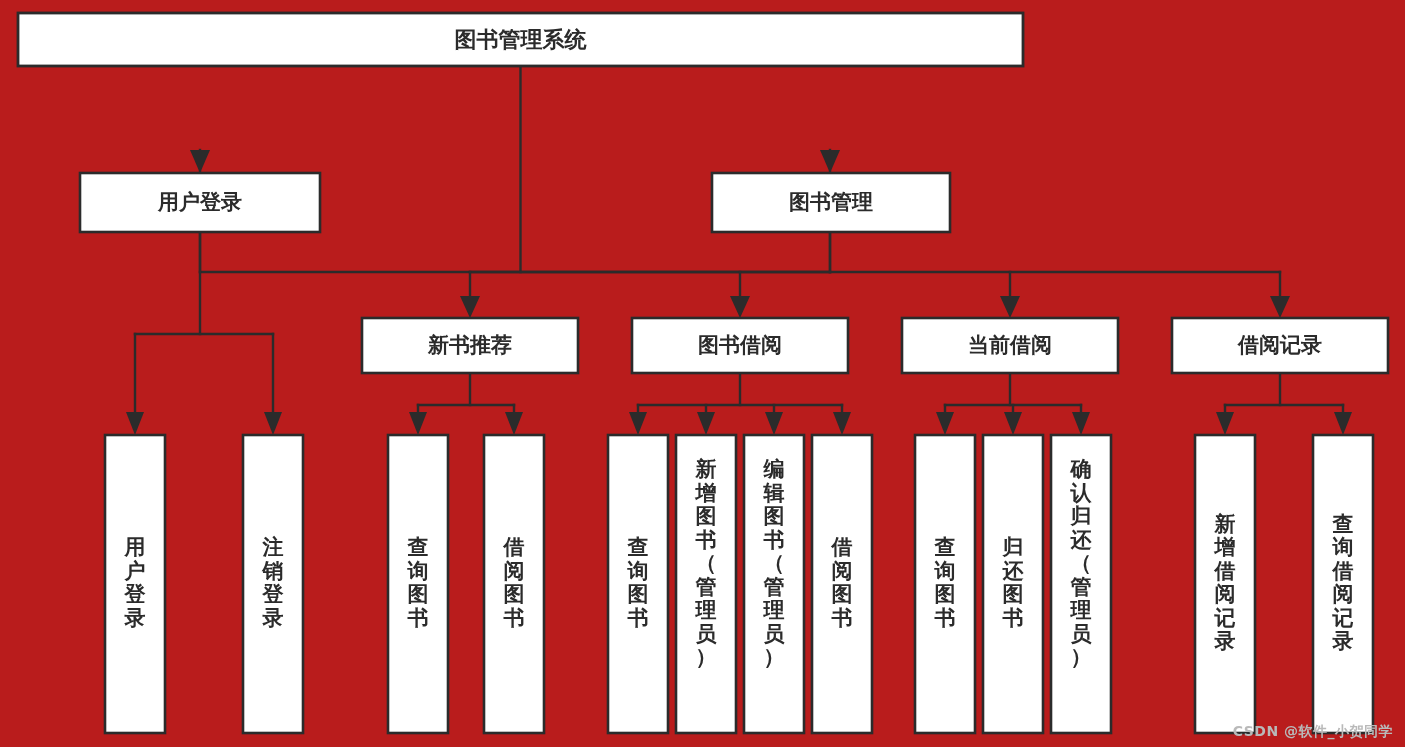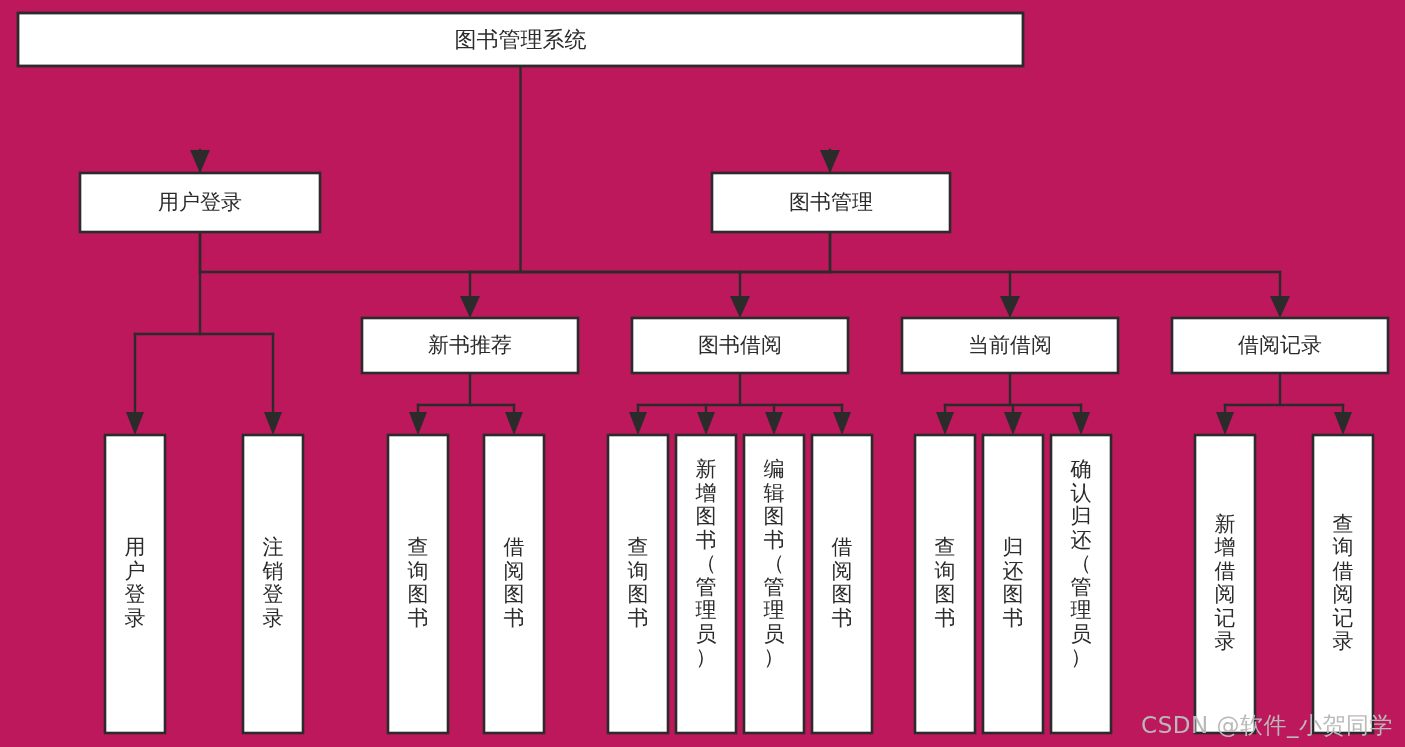--- a/index.html
+++ b/index.html
@@ -11,21 +11,22 @@
   body {
     width: 1405px;
     height: 747px;
     overflow: hidden;
     font-family: "DejaVu Sans", "Liberation Sans", sans-serif;
   }
   #diagram-root {
     position: relative;
     width: 1405px;
     height: 747px;
-    background: #be185d;
+    background: #b91c1c;
+    font-weight: bold;
   }
   svg#flow {
     position: absolute;
     top: 0;
     left: 0;
     width: 1405px;
     height: 747px;
     display: block;
   }
   .node-box {
@@ -60,21 +61,21 @@
     fill: #2b2b2b;
     font-family: "DejaVu Sans", "Liberation Sans", sans-serif;
     font-size: 21px;
     text-anchor: middle;
   }
   .watermark {
     position: absolute;
     right: 12px;
     bottom: 6px;
     font-family: "DejaVu Sans", "Liberation Sans", sans-serif;
-    font-size: 23px;
+    font-size: 14px;
     color: #b9b9b9;
     letter-spacing: 0.5px;
     white-space: nowrap;
     user-select: none;
   }
 </style>
 </head>
 <body>
 
 <div id="diagram-root">

